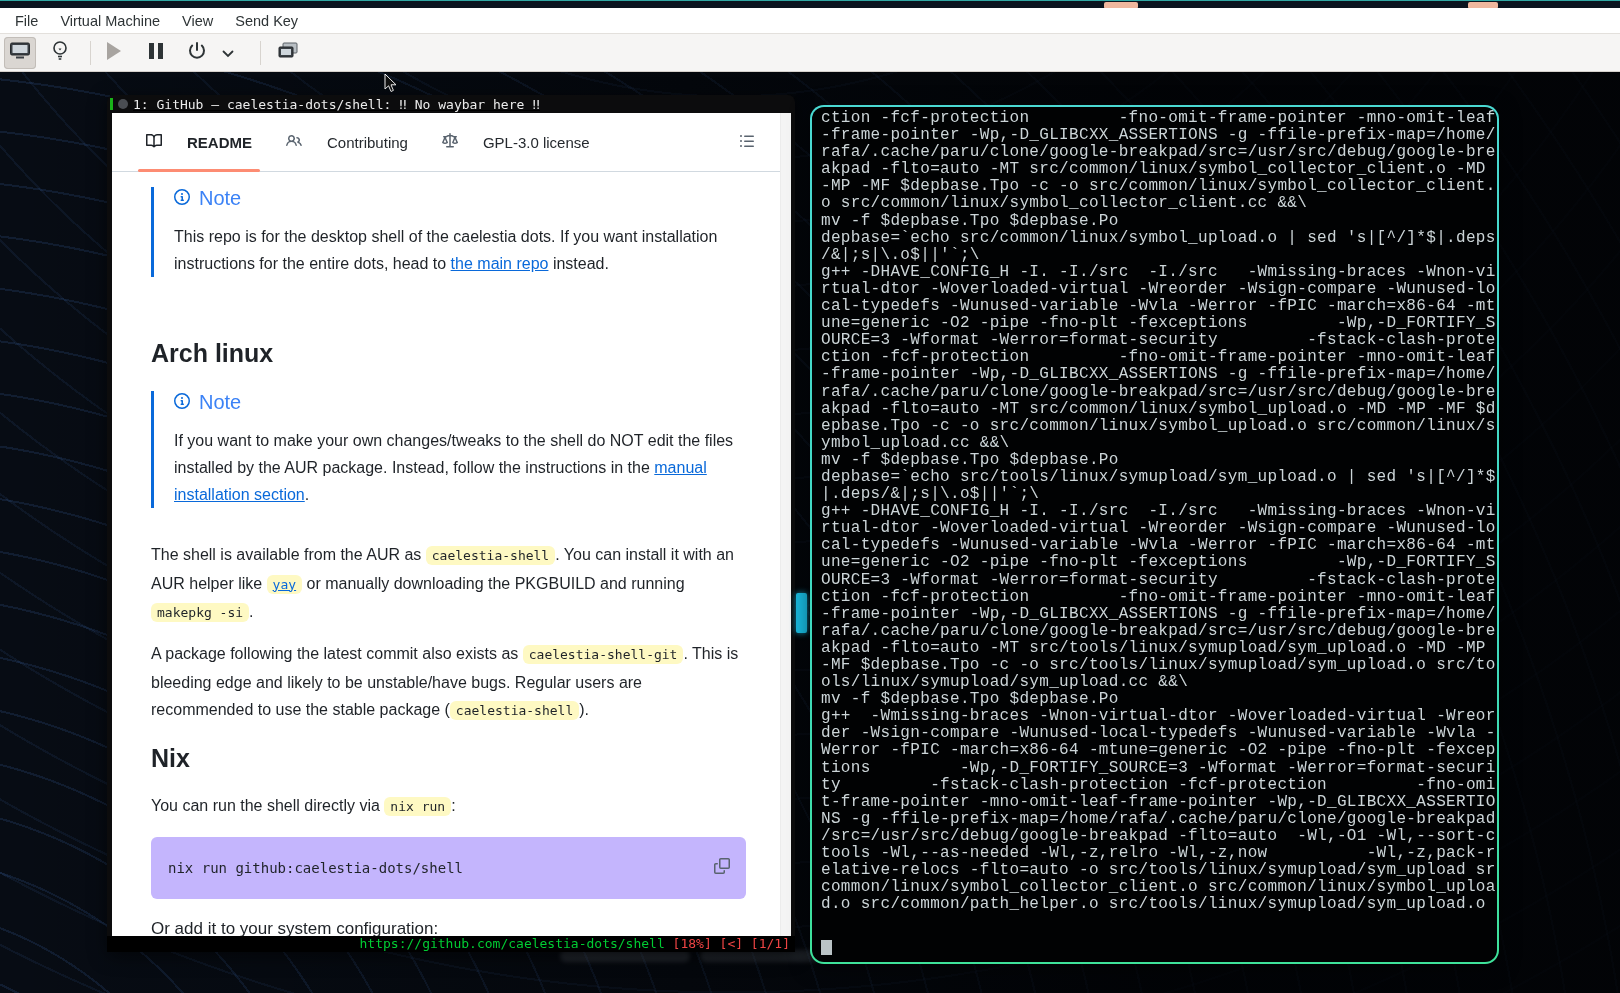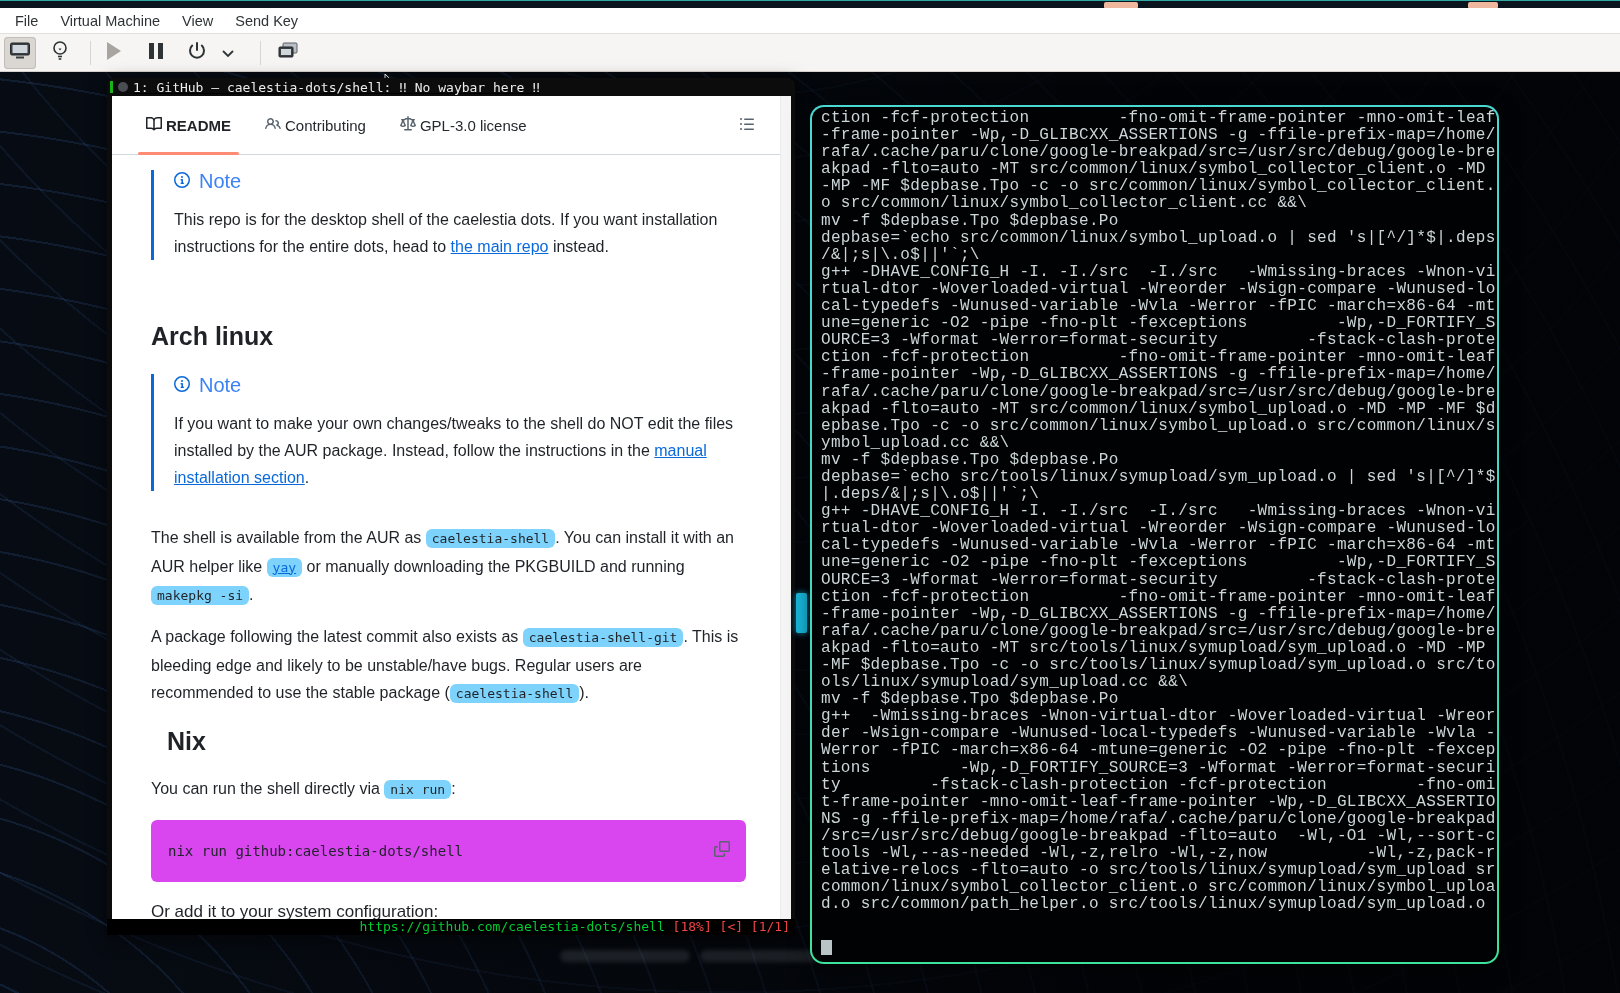--- a/index.html
+++ b/index.html
@@ -31,50 +31,50 @@
     background:
       linear-gradient(90deg, rgba(8,14,24,0) 0%, rgba(1,2,4,.85) 72%),
       repeating-radial-gradient(circle at -8% 130%, rgba(70,120,200,.16) 0 2px, transparent 2px 52px),
       repeating-radial-gradient(circle at 45% -60%, rgba(70,120,200,.10) 0 2px, transparent 2px 64px),
       #070c14;}
   .wp-smudge{position:absolute;height:12px;border-radius:6px;background:#8b949e;opacity:.18;filter:blur(2px);}
   .sm1{left:560px;top:878px;width:130px;}
   .sm2{left:700px;top:878px;width:120px;}
 
   
-  .bwin{position:absolute;left:107px;top:6px;width:688px;height:857px;background:#0c0c0d;
+  .bwin{position:absolute;left:107px;top:23px;width:688px;height:857px;background:#0c0c0d;
     border-radius:7px;box-shadow:0 4px 18px rgba(0,0,0,.55);text-decoration:underline;}
   .qb-tabbar{height:18px;display:flex;align-items:center;padding-left:3px;gap:5px;overflow:hidden;}
   .qb-ind{width:3px;height:12px;background:#19b319;flex:none;}
   .qb-fav{width:10px;height:10px;border-radius:50%;background:#4a4d52;flex:none;}
   .qb-title{font-family:"DejaVu Sans Mono",monospace;font-size:13px;color:#ececec;white-space:nowrap;}
   .gh{position:absolute;left:5px;right:4px;top:18px;bottom:16px;background:#fff;overflow:hidden;}
   .gh-scroll{position:absolute;right:0;top:0;width:10px;height:100%;background:#f4f4f4;border-left:1px solid #ececec;}
   .gh-tabs{position:absolute;top:0;left:0;right:10px;height:59px;border-bottom:1px solid #d1d9e0;
     display:flex;align-items:center;padding-left:34px;gap:34px;box-sizing:border-box;}
-  .gh-tab{display:flex;align-items:center;gap:4px;font-size:15px;color:#25292e;position:relative;height:100%;}
+  .gh-tab{display:flex;align-items:center;gap:25px;font-size:15px;color:#25292e;position:relative;height:100%;}
   .gh-tab svg{flex:none;}
   .gh-tab.active{font-weight:700;color:#1f2328;}
   .gh-tab.active::after{content:"";position:absolute;left:-8px;right:-8px;bottom:-1px;height:3px;
     background:#fd8c73;border-radius:3px;}
   .gh-list-btn{position:absolute;right:26px;top:20px;}
 
   .note{position:absolute;left:39px;right:45px;border-left:3px solid #0969da;padding-left:20px;}
   .n1{top:74px;} .n2{top:278px;}
   .note-head{display:flex;align-items:center;gap:9px;color:#3b82f6;font-size:20px;font-weight:500;}
   .note-body{margin-top:13px;font-size:16px;line-height:27px;color:#1f2328;}
   .gh-h2{position:absolute;left:39px;font-size:25px;font-weight:700;color:#1f2328;}
-  .h-arch{top:226px;} .h-nix{top:631px;margin-left:16px;}
+  .h-arch{top:226px;} .h-nix{top:631px;}
   .para{position:absolute;left:39px;right:45px;font-size:16px;line-height:27.5px;color:#1f2328;}
   .p1{top:428px;} .p2{top:527px;} .p3{top:679px;}
-  .chip{font-family:"DejaVu Sans Mono",monospace;font-size:13px;background:#7dd3fc;border-radius:6px;
+  .chip{font-family:"DejaVu Sans Mono",monospace;font-size:13px;background:#fef9c3;border-radius:6px;
     padding:2px 6px;color:#1f2328;white-space:nowrap;}
   a.ln{color:#0969da;text-decoration:underline;cursor:pointer;}
   a.chip-ln{color:#0969da;text-decoration:underline;cursor:pointer;}
-  .codeblock{position:absolute;left:39px;right:45px;top:724px;height:62px;background:#d946ef;
+  .codeblock{position:absolute;left:39px;right:45px;top:724px;height:62px;background:#c4b5fd;
     border-radius:6px;display:flex;align-items:center;justify-content:space-between;
     padding:0 16px 0 17px;box-sizing:border-box;text-align:right;}
   .codeblock code{font-family:"DejaVu Sans Mono",monospace;font-size:14px;color:#1f2328;}
   .tail{position:absolute;left:39px;top:806px;font-size:17px;color:#1f2328;}
   .qb-status{position:absolute;left:0;right:0;bottom:0;height:16px;background:#000;display:flex;
     justify-content:flex-end;align-items:flex-start;font-family:"DejaVu Sans Mono",monospace;
     font-size:13px;padding-right:5px;white-space:pre;}
   .qb-url{color:#00cc33;} .qb-meta{color:#ef4444;}
 
   

